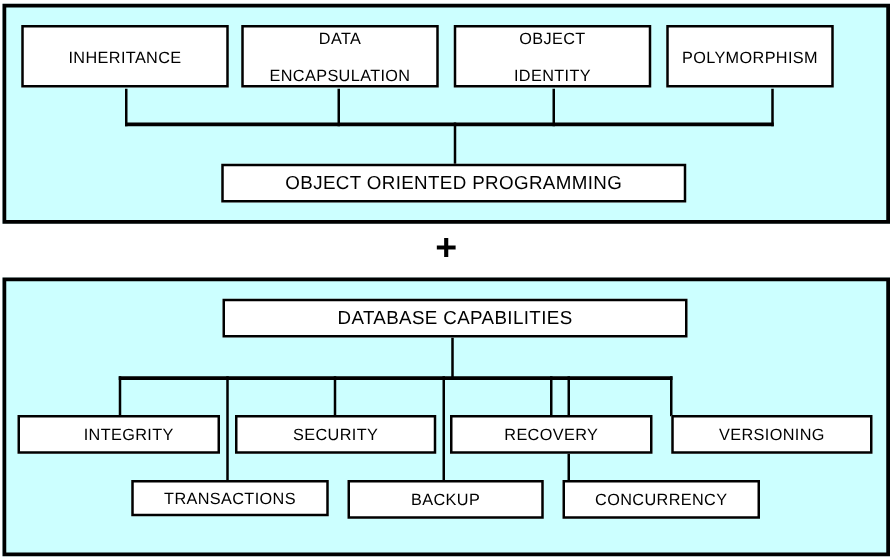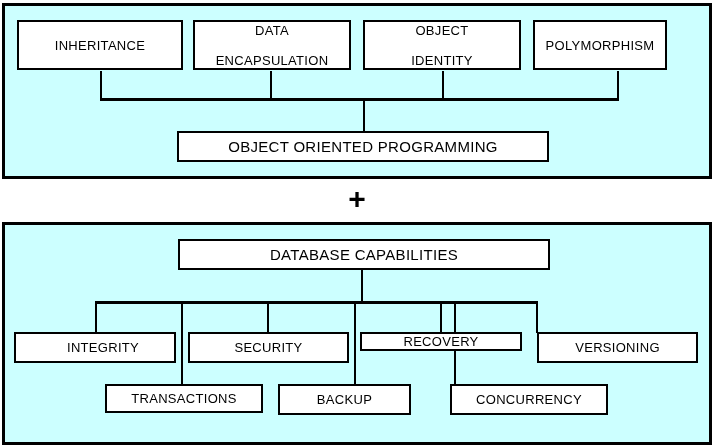--- a/index.html
+++ b/index.html
@@ -133,31 +133,31 @@
     <div class="line v" style="left:176px; top:76px; height:84px;"></div>
     <div class="line v" style="left:349px; top:76px; height:84px;"></div>
     <div class="line v" style="left:449px; top:76px; height:84px;"></div>
 
     <div class="node" style="left:9px;   top:107px; width:162px; height:31px;padding-left:16px;">
       <span>INTEGRITY</span>
     </div>
     <div class="node" style="left:183px; top:107px; width:161px; height:31px;">
       <span>SECURITY</span>
     </div>
-    <div class="node" style="left:355px; top:107px; width:162px; height:19px;">
+    <div class="node" style="left:355px; top:107px; width:162px; height:31px;">
       <span>RECOVERY</span>
     </div>
     <div class="node" style="left:532px; top:107px; width:161px; height:31px;">
       <span>VERSIONING</span>
     </div>
 
     <div class="node" style="left:100px; top:159px; width:158px; height:29px;">
       <span>TRANSACTIONS</span>
     </div>
-    <div class="node" style="left:273px; top:159px; width:133px; height:31px;">
+    <div class="node" style="left:273px; top:159px; width:157px; height:31px;">
       <span>BACKUP</span>
     </div>
     <div class="node" style="left:445px; top:159px; width:158px; height:31px;">
       <span>CONCURRENCY</span>
     </div>
   </div>
 
 </div>
 
 </body></html>

